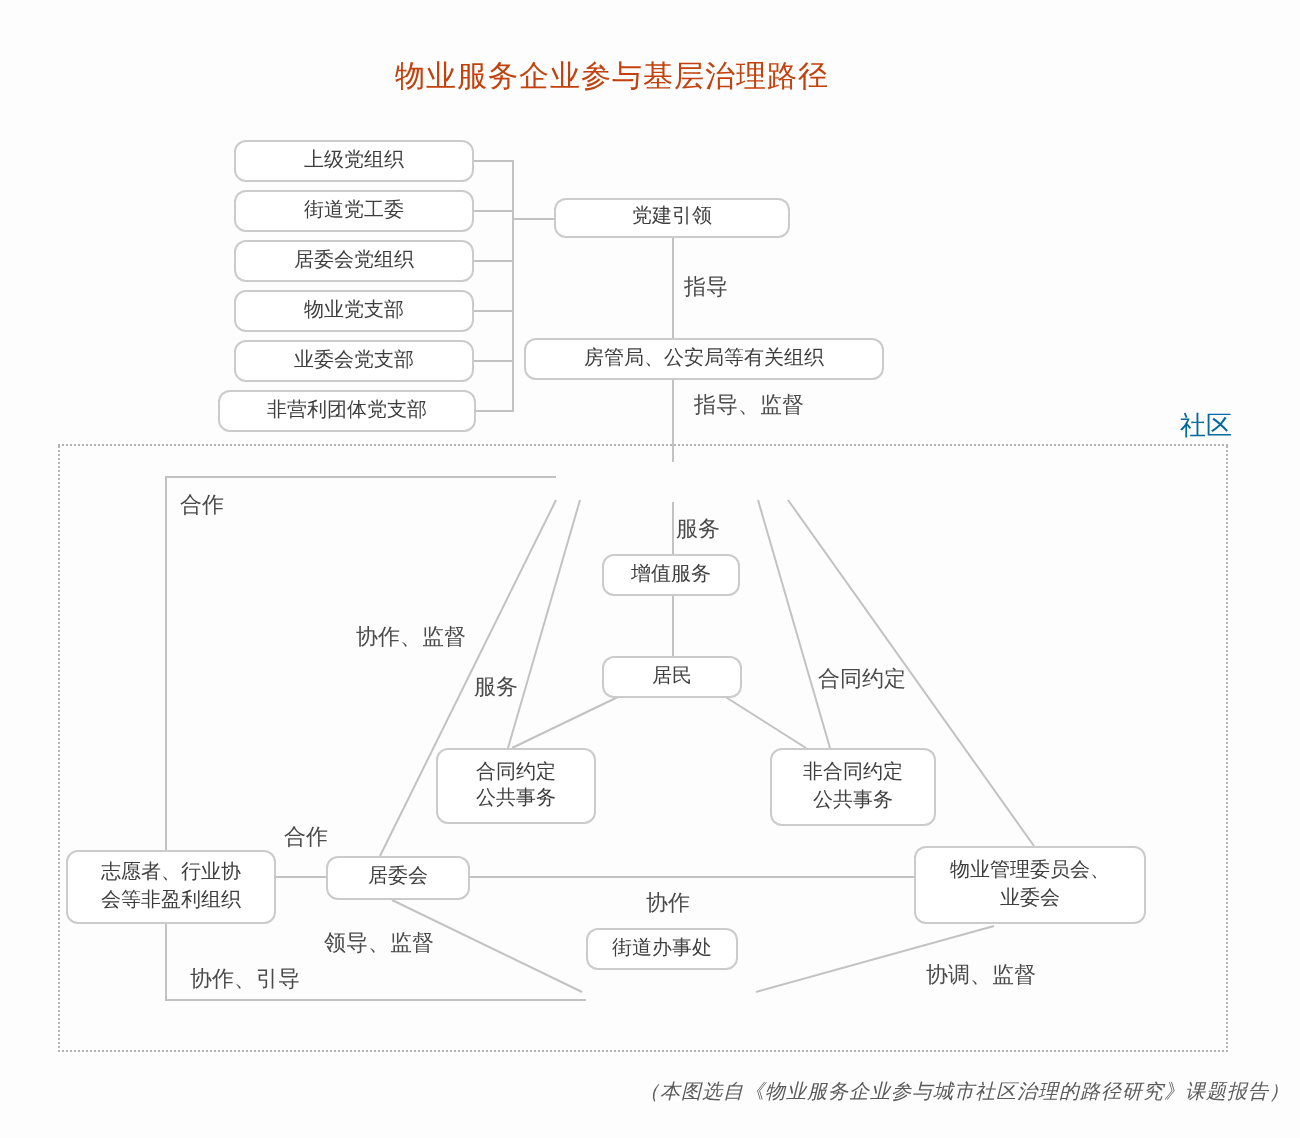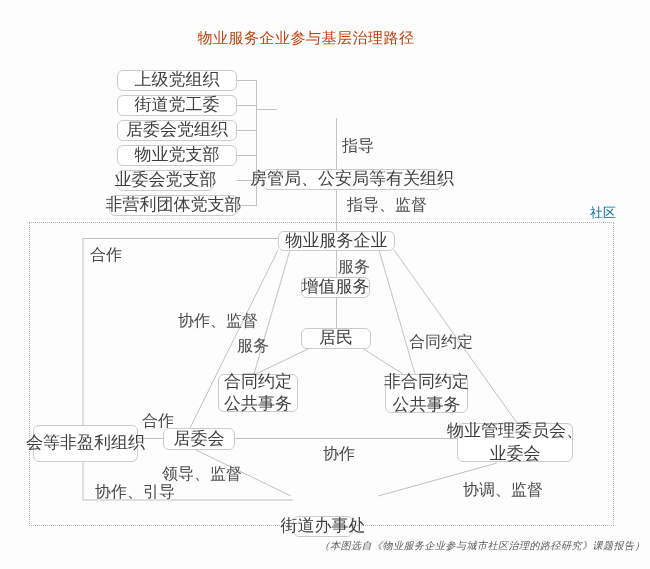--- a/index.html
+++ b/index.html
@@ -15,25 +15,25 @@
   }
   .community-border{
     position:absolute;left:29px;top:222px;width:585px;height:304px;
     border:1px dotted #b5b5b5;box-sizing:border-box;z-index:0;
   }
   svg.wires{position:absolute;left:0;top:0;z-index:1;}
   .node{
     position:absolute;z-index:2;box-sizing:border-box;
     background:#ffffff;border:1px solid #cbcbcb;border-radius:6px;
     display:flex;flex-direction:column;align-items:center;justify-content:center;
-    font-size:17px;color:#3e3e3e;text-align:center;line-height:1.32;
+    font-size:10px;color:#3e3e3e;text-align:center;line-height:1.32;
     white-space:nowrap;
   }
   .elabel{
-    position:absolute;z-index:3;font-size:16px;color:#4a4a4a;white-space:nowrap;
+    position:absolute;z-index:3;font-size:11px;color:#4a4a4a;white-space:nowrap;
   }
   .community-label{
     position:absolute;z-index:3;left:560px;top:204px;width:56px;
     text-align:right;font-size:13px;color:#0369a1;
   }
   .caption{
     position:absolute;left:190px;top:539px;width:455px;z-index:3;
     text-align:right;font-family:"DejaVu Serif","Liberation Serif",serif;
     font-style:italic;font-size:10px;color:#5a5a5a;letter-spacing:.5px;
   }
@@ -87,61 +87,62 @@
     </div>
   <div class="node" style="left:117px;top:95px;width:120px;height:21px">
       <span>街道党工委</span>
     </div>
   <div class="node" style="left:117px;top:120px;width:120px;height:21px">
       <span>居委会党组织</span>
     </div>
   <div class="node" style="left:117px;top:145px;width:120px;height:21px">
       <span>物业党支部</span>
     </div>
-  <div class="node" style="left:117px;top:170px;width:97px;height:21px">
+  <div class="node" style="left:117px;top:170px;width:120px;height:21px">
       <span>业委会党支部</span>
     </div>
   <div class="node" style="left:109px;top:195px;width:129px;height:21px">
       <span>非营利团体党支部</span>
     </div>
 
+  <div class="node" style="left:277px;top:99px;width:118px;height:20px">
+      <span>党建引领</span>
+    </div>
   <div class="node" style="left:262px;top:169px;width:180px;height:21px">
       <span>房管局、公安局等有关组织</span>
     </div>
 
-  <div class="node" style="left:278px;top:231px;width:117px;height:20px">
-      <span>物业服务企业</span>
-    </div>
   <div class="node" style="left:301px;top:277px;width:69px;height:21px">
       <span>增值服务</span>
     </div>
   <div class="node" style="left:301px;top:328px;width:70px;height:21px">
       <span>居民</span>
     </div>
 
   <div class="node" style="left:218px;top:374px;width:80px;height:38px">
     <span>合同约定</span>
     <span>公共事务</span>
   </div>
   <div class="node" style="left:385px;top:374px;width:83px;height:39px">
     <span>非合同约定</span>
     <span>公共事务</span>
   </div>
 
   <div class="node" style="left:33px;top:425px;width:105px;height:37px">
+    <span>志愿者、行业协</span>
     <span>会等非盈利组织</span>
   </div>
   <div class="node" style="left:163px;top:428px;width:72px;height:22px">
       <span>居委会</span>
     </div>
   <div class="node" style="left:457px;top:423px;width:116px;height:39px">
     <span>物业管理委员会、</span>
     <span>业委会</span>
   </div>
-  <div class="node" style="left:293px;top:516px;width:60px;height:21px">
+  <div class="node" style="left:293px;top:464px;width:76px;height:21px">
       <span>街道办事处</span>
     </div>
 
   <div class="elabel" style="left:342px;top:136px">指导</div>
   <div class="elabel" style="left:347px;top:195px">指导、监督</div>
   <div class="elabel" style="left:90px;top:245px">合作</div>
   <div class="elabel" style="left:178px;top:311px">协作、监督</div>
   <div class="elabel" style="left:338px;top:257px">服务</div>
   <div class="elabel" style="left:237px;top:336px">服务</div>
   <div class="elabel" style="left:409px;top:332px">合同约定</div>

